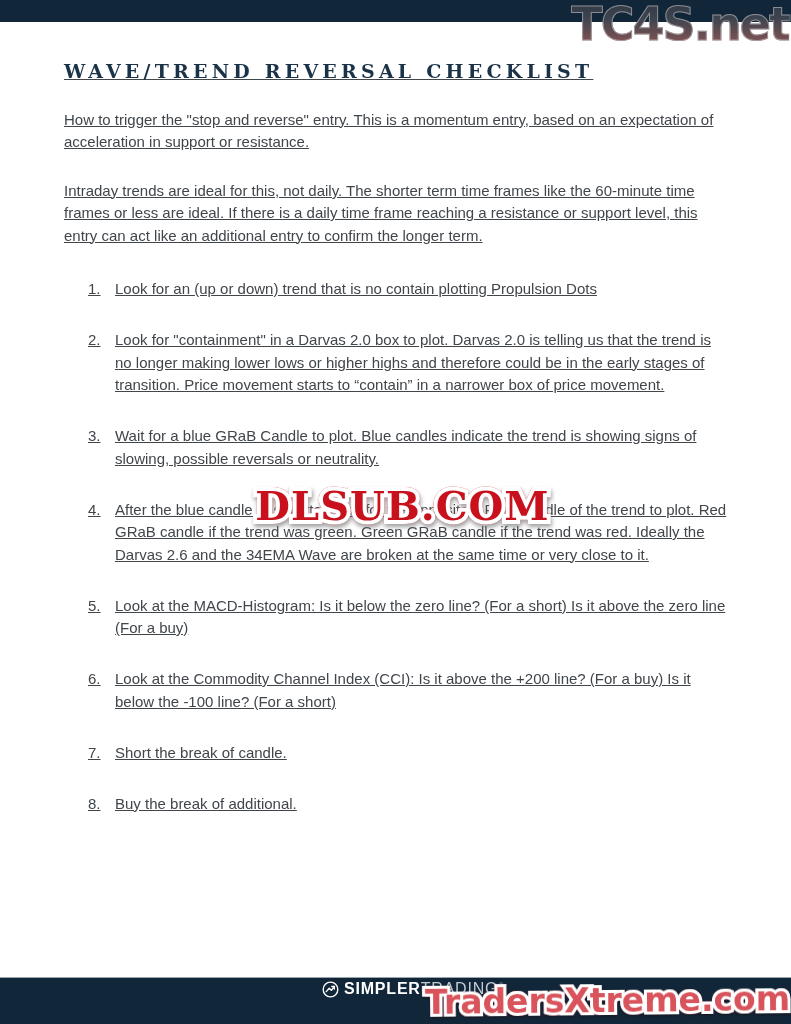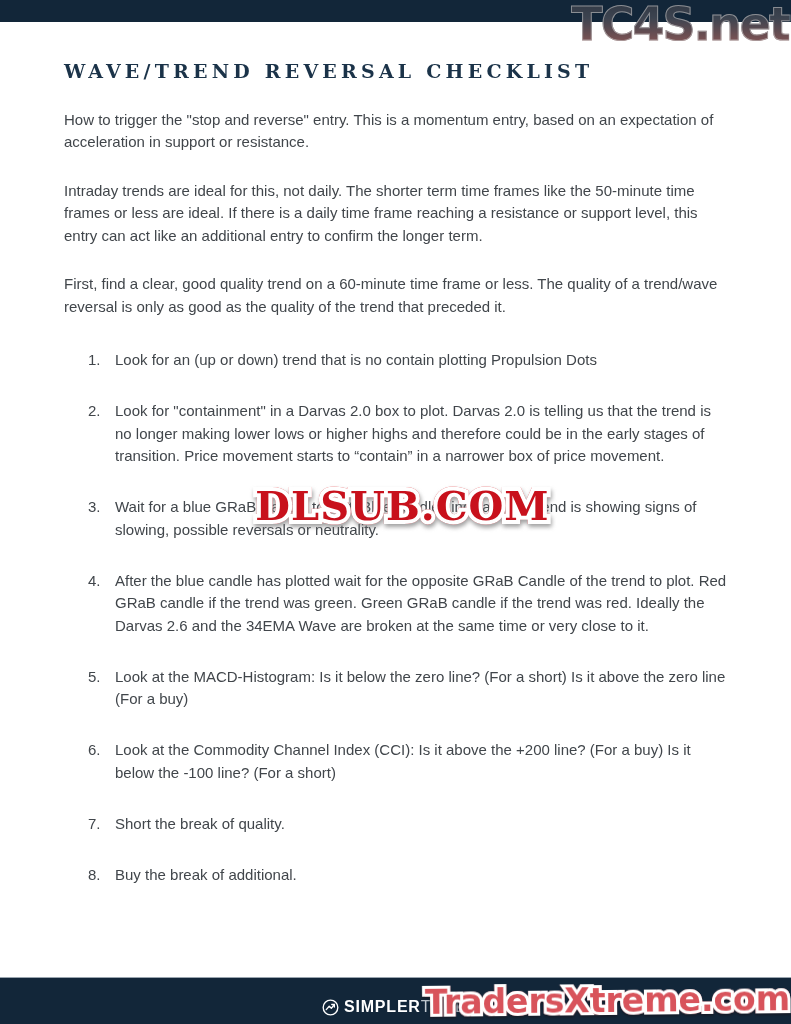--- a/index.html
+++ b/index.html
@@ -32,20 +32,21 @@
     paint-order: stroke fill;
     z-index: 5;
   }
   .content {
     position: absolute; top: 22px; left: 0;
     width: 791px;
     padding: 0 62px 0 64px;
     color: #41464b;
     font-size: 15px;
     line-height: 22.5px;
+    text-decoration: underline;
   }
   .doc-title {
     margin-top: 38px;
     font-family: "DejaVu Serif", "Liberation Serif", serif;
     font-weight: bold;
     font-size: 19px;
     letter-spacing: 4.2px;
     color: #1b3349;
   }
   .para { margin-top: 26px; }
@@ -82,21 +83,21 @@
     filter: drop-shadow(1px 3px 2px rgba(110,110,110,0.65));
     z-index: 6;
   }
   .bottom-bar {
     position: absolute; bottom: 0; left: 0;
     width: 791px; height: 47px;
     background: #122639;
     border-top: 1px solid #9aa5af;
   }
   .brand {
-    position: absolute; left: 322px; top: 20px;
+    position: absolute; left: 322px; top: 2px;
     display: flex; align-items: center;
     white-space: nowrap;
   }
   .brand-icon { width: 17px; height: 17px; margin-right: 5px; display: block; }
   .brand-bold {
     font-weight: bold; color: #ffffff;
     font-size: 16px; letter-spacing: 0.8px;
   }
   .brand-light {
     font-weight: normal; color: #c3cbd2;
@@ -128,22 +129,21 @@
 <body>
 
 <div class="top-bar"></div>
 
 <div class="wm-top">TC4S.net</div>
 
 <div class="content">
   <h1 class="doc-title">WAVE/TREND REVERSAL CHECKLIST</h1>
 
   <p class="para">How to trigger the "stop and reverse" entry. This is a momentum entry, based on an expectation of acceleration in support or resistance.</p>
-  <p class="para">Intraday trends are ideal for this, not daily. The shorter term time frames like the 50-minute time frames or less are ideal. If there is a daily time frame reaching a resistance or support level, this entry can act like an additional entry to confirm the longer term.</p>
-  <p class="para">First, find a clear, good quality trend on a 60-minute time frame or less. The quality of a trend/wave reversal is only as good as the quality of the trend that preceded it.</p>
+  <p class="para">Intraday trends are ideal for this, not daily. The shorter term time frames like the 60-minute time frames or less are ideal. If there is a daily time frame reaching a resistance or support level, this entry can act like an additional entry to confirm the longer term.</p>
 
   <ol class="checklist">
     <li>
       <span class="num">1.</span>
       <span class="itm-text">Look for an (up or down) trend that is no contain plotting Propulsion Dots</span>
     </li>
     <li>
       <span class="num">2.</span>
       <span class="itm-text">Look for "containment" in a Darvas 2.0 box to plot. Darvas 2.0 is telling us that the trend is no longer making lower lows or higher highs and therefore could be in the early stages of transition. Price movement starts to “contain” in a narrower box of price movement.</span>
     </li>
@@ -158,21 +158,21 @@
     <li>
       <span class="num">5.</span>
       <span class="itm-text">Look at the MACD-Histogram: Is it below the zero line? (For a short) Is it above the zero line (For a buy)</span>
     </li>
     <li>
       <span class="num">6.</span>
       <span class="itm-text">Look at the Commodity Channel Index (CCI): Is it above the +200 line? (For a buy) Is it below the -100 line? (For a short)</span>
     </li>
     <li>
       <span class="num">7.</span>
-      <span class="itm-text">Short the break of quality.</span>
+      <span class="itm-text">Short the break of candle.</span>
     </li>
     <li>
       <span class="num">8.</span>
       <span class="itm-text">Buy the break of additional.</span>
     </li>
   </ol>
 </div>
 
 <div class="wm-mid">DLSUB.COM</div>
 

